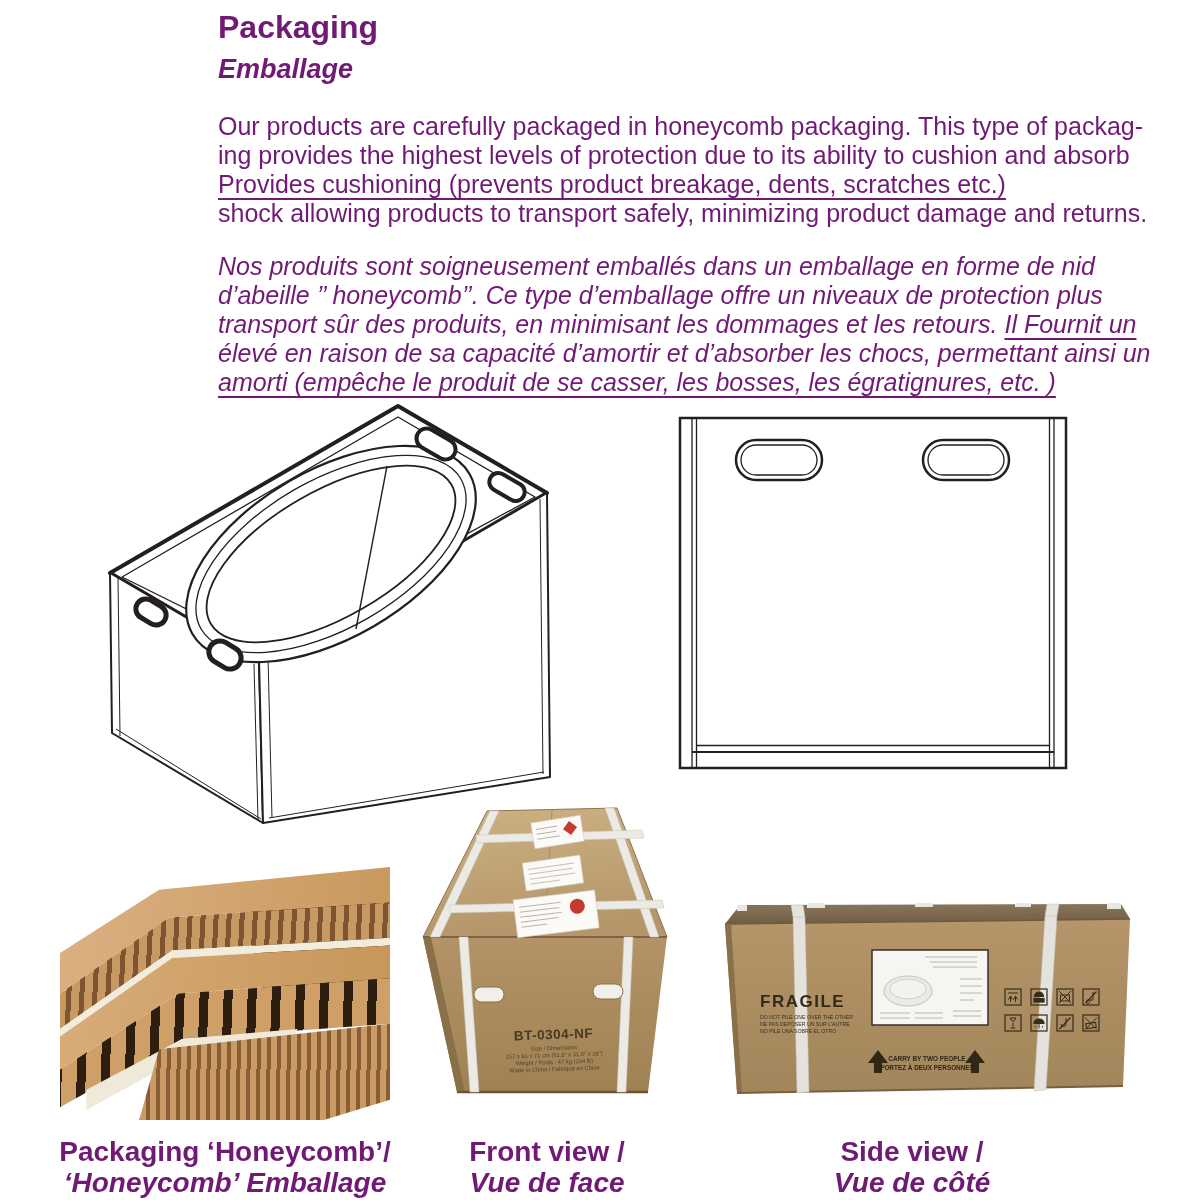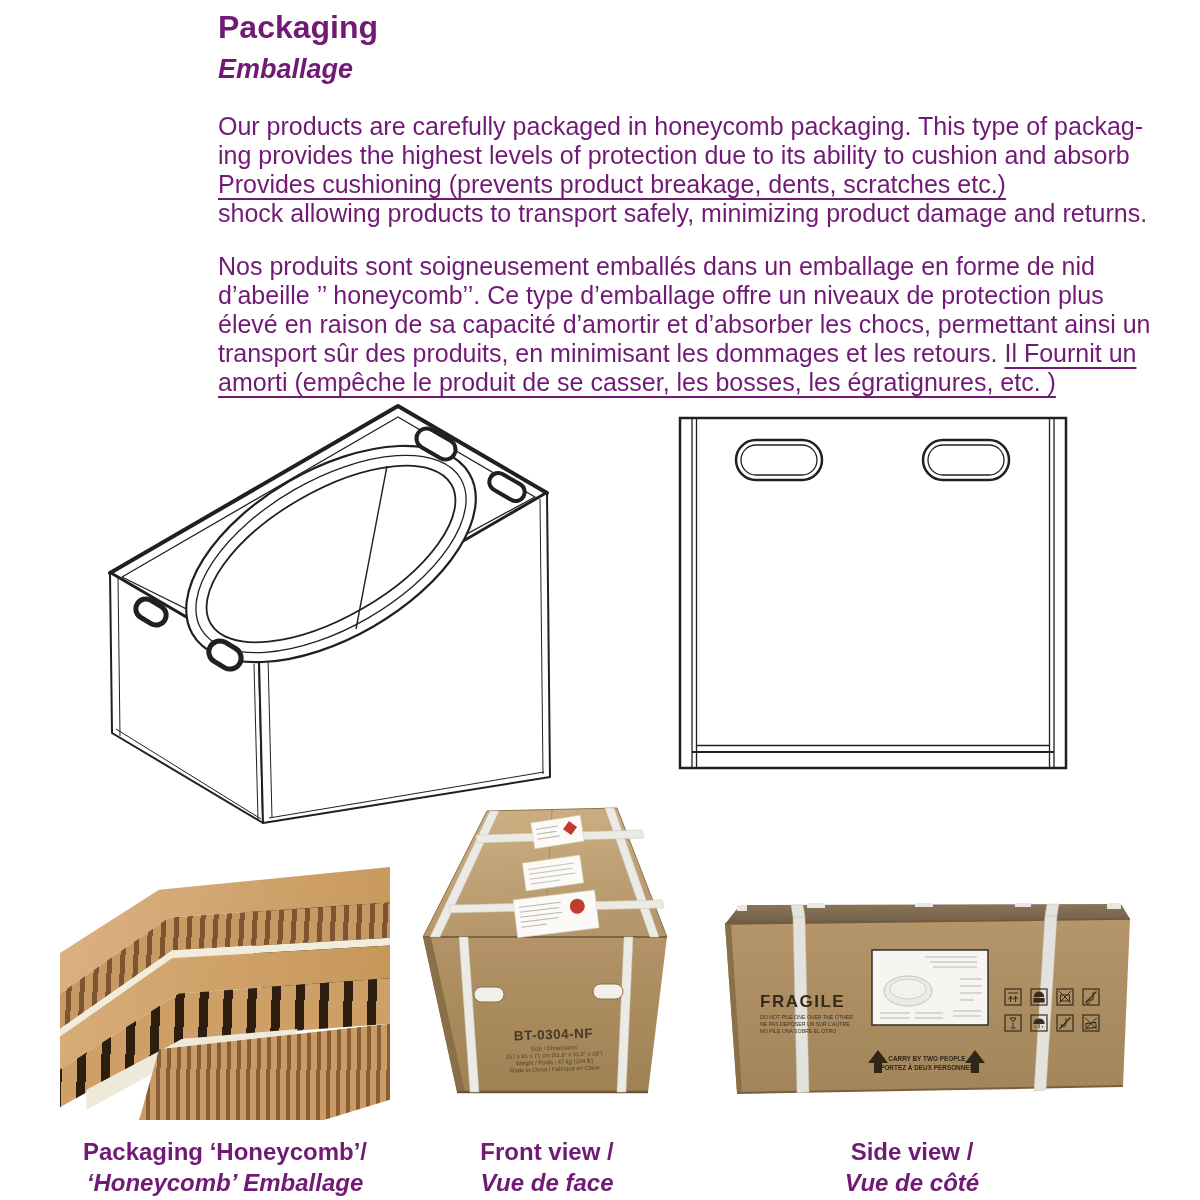--- a/index.html
+++ b/index.html
@@ -3,24 +3,24 @@
 <meta charset="utf-8">
 <style>
   html,body{margin:0;padding:0;background:#ffffff;}
   .page{position:relative;width:1200px;height:1200px;background:#fff;overflow:hidden;
         font-family:"Liberation Sans", sans-serif;color:#701a75;}
   .abs{position:absolute;}
   .title{font-size:32px;font-weight:bold;line-height:42px;}
   .subtitle{font-size:27px;font-weight:bold;font-style:italic;line-height:42px;}
   .para{position:absolute;}
   .pline{display:block;white-space:nowrap;font-size:25px;line-height:29px;}
-  .fr .pline{}
+  .fr .pline{font-style:italic;}
   .underline{text-decoration:underline;text-underline-offset:5px;text-decoration-thickness:1.5px;}
   .caption{position:absolute;top:1136px;width:380px;text-align:center;
-           font-weight:bold;font-size:24px;line-height:31px;}
+           font-weight:bold;font-size:28px;line-height:31px;}
   .caption .l2{font-style:italic;display:block;}
   .layer{position:absolute;inset:0;}
   svg text{font-family:"Liberation Sans", sans-serif;}
 </style>
 </head>
 <body>
 
 <div class="page">
 
   <div class="abs" style="left:218px;top:6px;">
@@ -31,22 +31,22 @@
   <div class="para en" style="left:218px;top:112px;">
     <span class="pline">Our products are carefully packaged in honeycomb packaging. This type of packag-</span>
     <span class="pline">ing provides the highest levels of protection due to its ability to cushion and absorb</span>
     <span class="pline underline">Provides cushioning (prevents product breakage, dents, scratches etc.)</span>
     <span class="pline">shock allowing products to transport safely, minimizing product damage and returns.</span>
   </div>
 
   <div class="para fr" style="left:218px;top:252px;">
     <span class="pline">Nos produits sont soigneusement emballés dans un emballage en forme de nid</span>
     <span class="pline">d’abeille ’’ honeycomb’’. Ce type d’emballage offre un niveaux de protection plus</span>
+    <span class="pline"><span>transport sûr des produits, en minimisant les dommages et les retours. </span><span class="underline">Il Fournit un</span></span>
     <span class="pline">élevé en raison de sa capacité d’amortir et d’absorber les chocs, permettant ainsi un</span>
-    <span class="pline"><span>transport sûr des produits, en minimisant les dommages et les retours. </span><span class="underline">Il Fournit un</span></span>
     <span class="pline underline">amorti (empêche le produit de se casser, les bosses, les égratignures, etc. )</span>
   </div>
 
   <svg class="abs" style="left:88px;top:392px;" width="485" height="440" viewBox="0 0 485 440">
     <g fill="#ffffff" stroke="#231f20" stroke-linejoin="round">
       <polygon points="22,181 310,14 459,101 171,268" stroke-width="4"></polygon>
       <polygon points="22,181 171,268 175,431 24,341" stroke-width="2"></polygon>
       <polygon points="171,268 459,101 462,385 175,431" stroke-width="2"></polygon>
       <polygon points="34,185 310,25 447,105 173,254" fill="none" stroke-width="1.3"></polygon>
       <path d="M30,186 L32,344 M166,272 L170,428 M180,265 L184,426 M452,107 L455,382" fill="none" stroke-width="1"></path>

